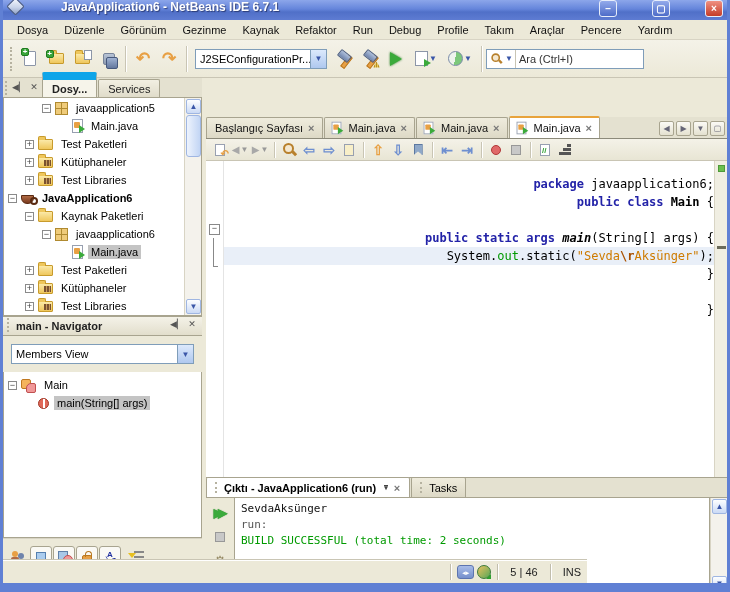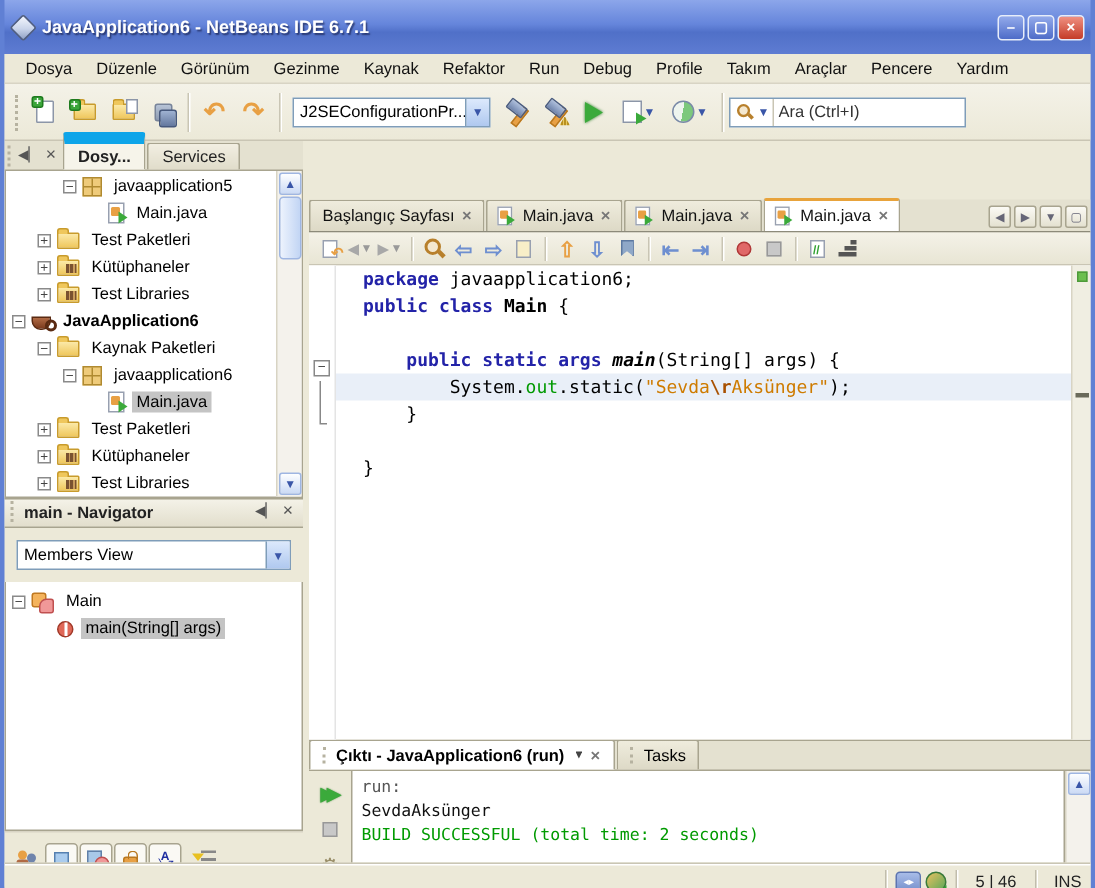--- a/index.html
+++ b/index.html
@@ -1,21 +1,21 @@
 <!DOCTYPE html>
 <html><head>
 <meta charset="utf-8">
 <style>
   * { margin:0; padding:0; box-sizing:border-box; }
   body { font-family:"Liberation Sans", sans-serif; font-size:11px; background:#fff; }
   #frame { position:relative; width:730px; height:592px; background:#6080D4; padding:0 3px 3px 3px; }
 
   
-  .titlebar { height:36px; display:flex; align-items:center; padding:0 4px 0 6px;
-    background:linear-gradient(180deg,#8CA6EA 0%,#6585DB 45%,#5070C8 60%,#5E7CD2 100%); }
+  .titlebar { height:20px; display:flex; align-items:flex-start; padding:0 4px 0 6px;
+    background:linear-gradient(180deg,#8CA6EA 0%,#6585DB 45%,#5070C8 60%,#5E7CD2 100%);gap:33px; }
   .nb-logo { width:13px; height:13px; margin-right:6px; transform:rotate(45deg);
     background:linear-gradient(135deg,#F4F7FD 0%,#C9D4EA 55%,#8FA0C4 100%); border:1px solid #53607E; border-radius:2px; }
   .title-text { color:#fff; font-weight:bold; font-size:12px; text-shadow:1px 1px 1px rgba(0,0,30,.5); flex:1; }
   .winbtn { width:18px; height:17px; margin-left:2px; border:1px solid #E7EDFA; border-radius:3px;
     color:#fff; font-weight:bold; font-size:10px; line-height:15px; text-align:center;
     background:linear-gradient(180deg,#93AAEB,#4E6CC8); }
   .winbtn.close { background:linear-gradient(180deg,#F09182,#C43C28); }
 
   .inner { position:relative; width:724px; height:563px; background:#ECE9D8; overflow:hidden; }
 
@@ -165,21 +165,21 @@
       linear-gradient(#555,#555) right top/4px 3px no-repeat; }
 
   .editor { position:relative; height:316px; background:#fff; display:flex; }
   .gutter { width:18px; background:#fff; border-right:1px solid #E4E4E4; padding-top:5px; }
   .gline { height:18px; position:relative; }
   .gline.g-start::before { content:"−"; position:absolute; left:3px; top:4px; width:9px; height:9px; border:1px solid #888;
     background:#fff; color:#444; font-size:9px; line-height:7px; text-align:center; }
   .gline.g-mid::before, .gline.g-end::before { content:""; position:absolute; left:7px; top:0; width:1px; height:100%; background:#888; }
   .gline.g-end::before { height:10px; }
   .gline.g-end::after { content:""; position:absolute; left:7px; top:10px; width:5px; height:1px; background:#888; }
-  .codewrap { flex:1; padding-top:0; overflow:hidden; }
+  .codewrap { flex:1; padding-top:14px; overflow:hidden;text-align:right; }
   .code-line { height:18px; line-height:18px; font-family:"DejaVu Sans Mono",monospace; font-size:12px; white-space:pre; padding-left:18px; }
   .code-line.hl { background:#E9EFF8; }
   .tok-kw { color:#2323A8; font-weight:bold; }
   .tok-pl { color:#000; }
   .tok-cls { color:#000; font-weight:bold; }
   .tok-mtd { color:#000; font-weight:bold; font-style:italic; }
   .tok-fld { color:#009900; }
   .tok-str { color:#CE7B00; }
   .tok-esc { color:#A85000; font-weight:bold; }
   .errstripe { width:13px; background:#F0EEE2; border-left:1px solid #D8D4C4; position:relative; }
@@ -200,21 +200,21 @@
   .i-rerun { color:#3BAA3B; font-size:12px; letter-spacing:-5px; font-weight:bold; text-shadow:0 0 1px #1E7A1E; padding-right:4px; }
   .i-gears { color:#9A8F6A; font-size:14px; }
   .outtext { position:absolute; left:28px; right:17px; top:0; bottom:0; background:#fff; border:1px solid #A8A48F;
     border-top:none; padding:3px 6px; font-family:"DejaVu Sans Mono",monospace; font-size:11px; line-height:16px; }
   .out-line.plain { color:#555; }
   .out-line.stdout { color:#111; }
   .out-line.success { color:#009A00; }
   .outscroll { position:absolute; right:0; top:0; bottom:0; width:17px; background:#F4F2EC; border-left:1px solid #D8D4C4; }
 
   
-  .statusbar { position:absolute; left:0; top:539px; width:724px; height:24px; background:#ECE9D8;
+  .statusbar { position:absolute; left:0; top:539px; width:584px; height:24px; background:#ECE9D8;
     border-top:1px solid #C9C5B4; box-shadow:inset 0 1px 0 #fff; display:flex; align-items:center; }
   .sb-left { flex:1; }
   .sb-sep { width:1px; height:16px; background:#C1BDAC; margin:0 6px; box-shadow:1px 0 0 #fff; }
   .sb-item { color:#222; padding:0 6px; }
   .i-winarrows { width:17px; height:14px; border-radius:3px; background:linear-gradient(#A8BCE8,#7690CC); border:1px solid #5C74B0;
     color:#fff; font-size:7px; text-align:center; line-height:13px; letter-spacing:0; margin-right:3px; }
   .i-update { width:14px; height:14px; border-radius:50%; background:linear-gradient(135deg,#E8C060,#58A858); border:1px solid #3A7A3A; position:relative; }
   .i-update::after { content:""; position:absolute; right:-1px; bottom:-1px; width:0; height:0; border-bottom:5px solid #2FA02F; border-left:5px solid transparent; }
 </style>
 </head>
@@ -568,22 +568,22 @@
                 <span class="i-rerun">▶▶</span>
               </span>
             <span class="obtn">
                 <span class="sq-gray"></span>
               </span>
             <span class="obtn">
                 <span class="i-gears">⚙</span>
               </span>
           </div>
           <div class="outtext">
+              <div class="out-line stdout">SevdaAksünger</div>
               <div class="out-line plain">run:</div>
-              <div class="out-line stdout">SevdaAksünger</div>
               <div class="out-line success">BUILD SUCCESSFUL (total time: 2 seconds)</div>
             </div>
           <div class="outscroll">
             <span class="sbtn up">▲</span>
             <span class="sbtn down">▼</span>
           </div>
         </div>
       </div>
     </div>
 

